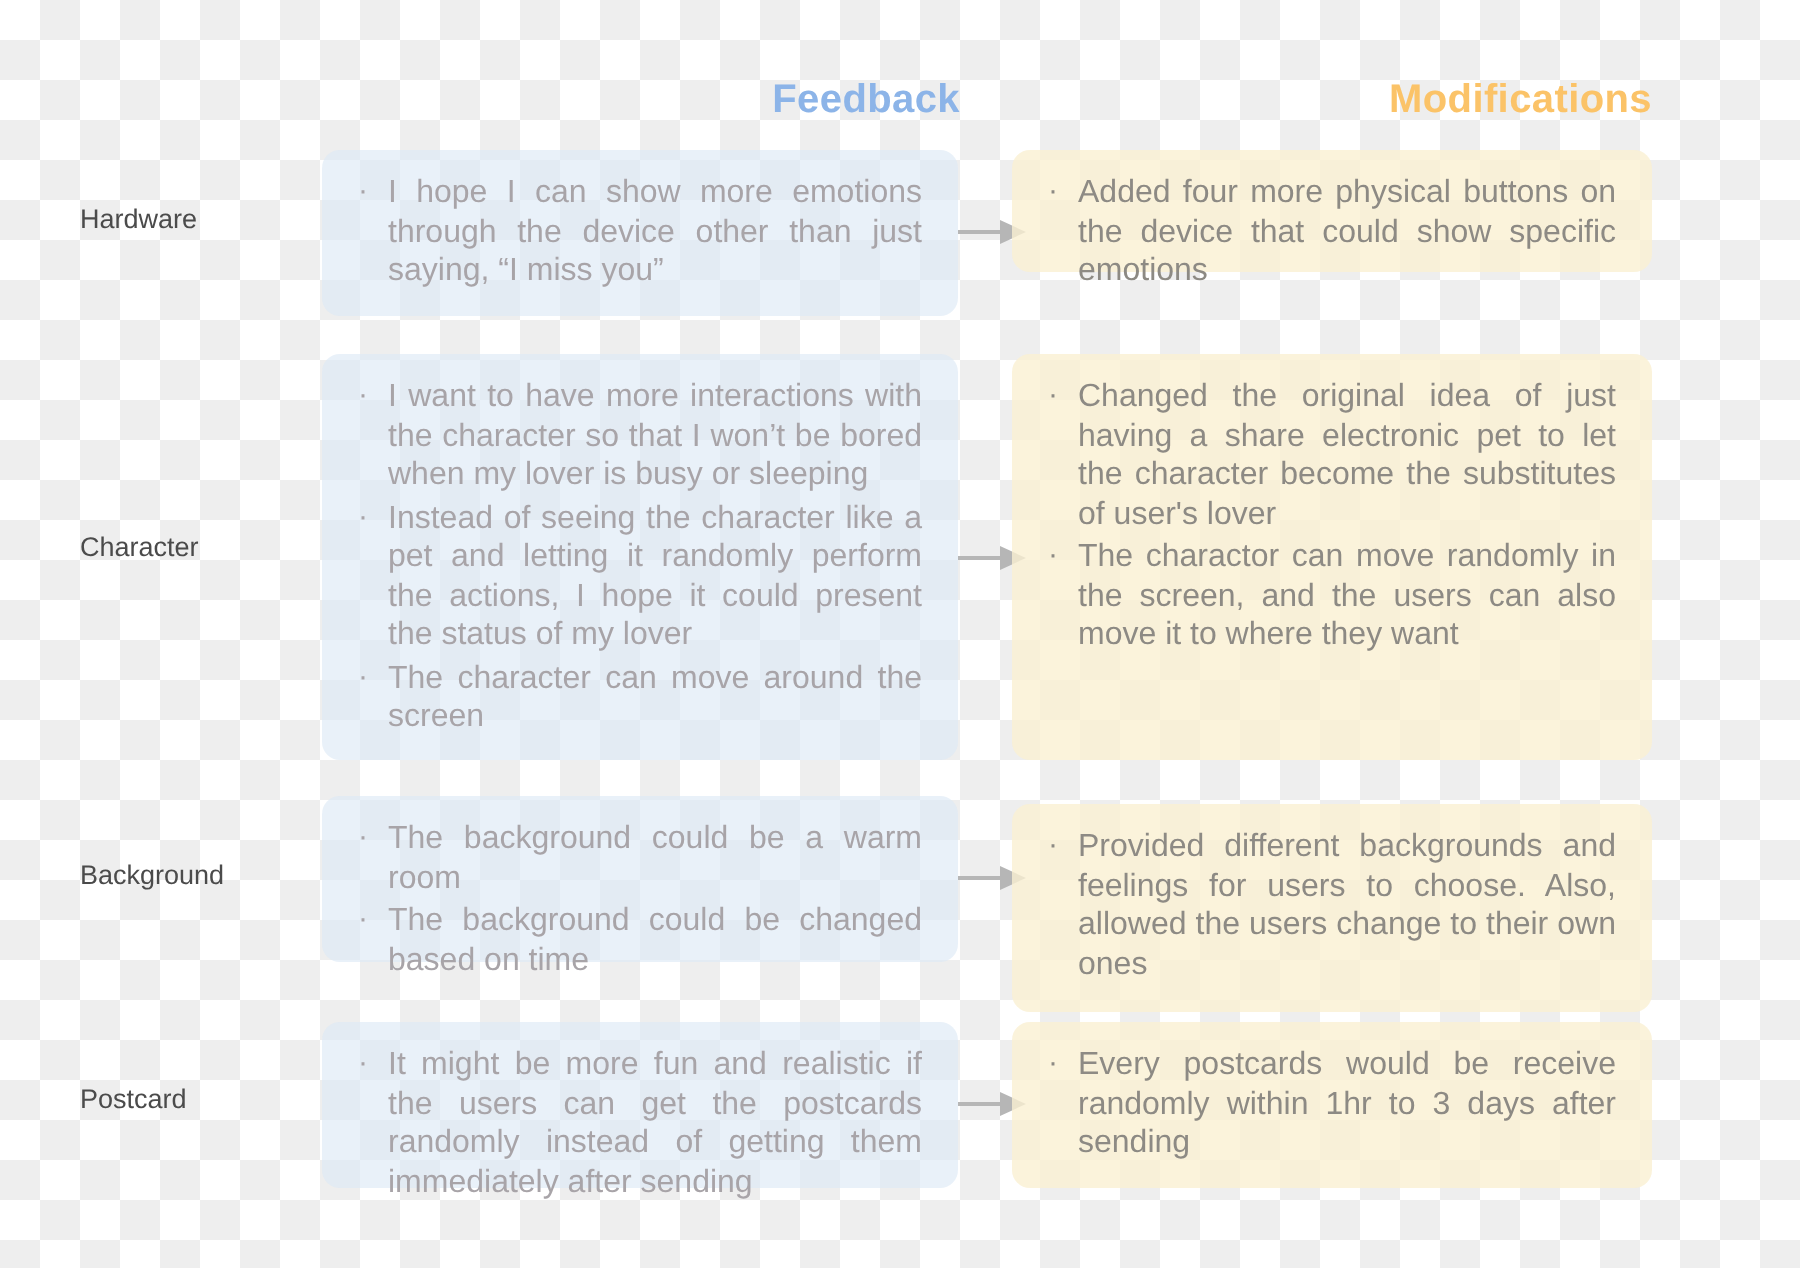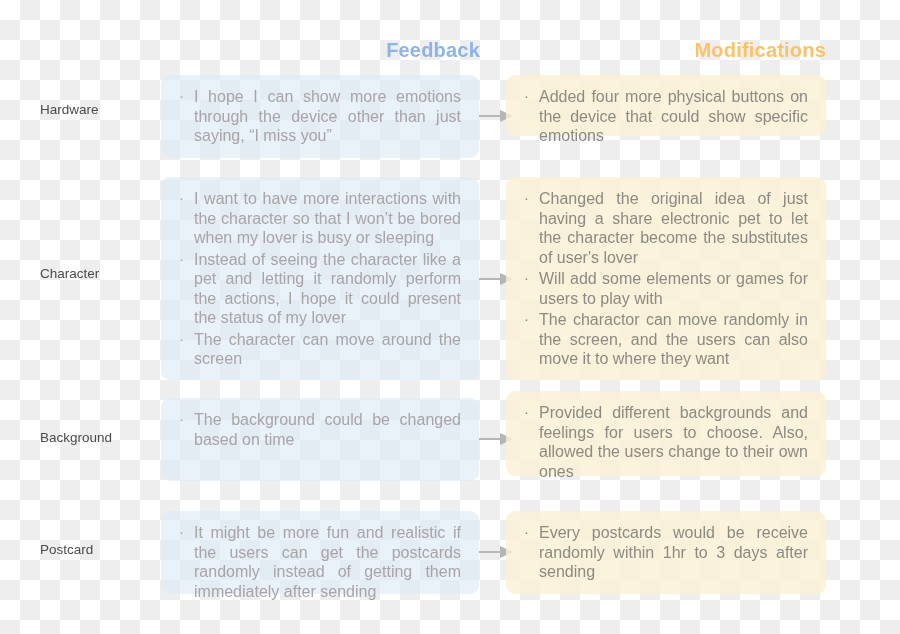--- a/index.html
+++ b/index.html
@@ -168,39 +168,39 @@
   </div>
 
   <div class="arrow" style="left:479px; top:273px">
     <div class="shaft"></div>
     <div class="head"></div>
   </div>
 
   <div class="card modification" style="top:177px; height:203px">
     <ul class="bullets">
       <li>Changed the original idea of just having a share electronic pet to let the character become the substitutes of user's lover</li>
-      <li>Will add some elements or games for users to play with</li>
       <li>The charactor can move randomly in the screen, and the users can also move it to where they want</li>
     </ul>
   </div>
 
   <div class="row-label" style="top:430px">Background</div>
 
   <div class="card feedback" style="top:398px; height:83px">
     <ul class="bullets">
+      <li>The background could be a warm room</li>
       <li>The background could be changed based on time</li>
     </ul>
   </div>
 
   <div class="arrow" style="left:479px; top:433px">
     <div class="shaft"></div>
     <div class="head"></div>
   </div>
 
-  <div class="card modification" style="top:391px; height:85px">
+  <div class="card modification" style="top:402px; height:104px">
     <ul class="bullets">
       <li>Provided different backgrounds and feelings for users to choose. Also, allowed the users change to their own ones</li>
     </ul>
   </div>
 
   <div class="row-label" style="top:542px">Postcard</div>
 
   <div class="card feedback" style="top:511px; height:83px">
     <ul class="bullets">
       <li>It might be more fun and realistic if the users can get the postcards randomly instead of getting them immediately after sending</li>

